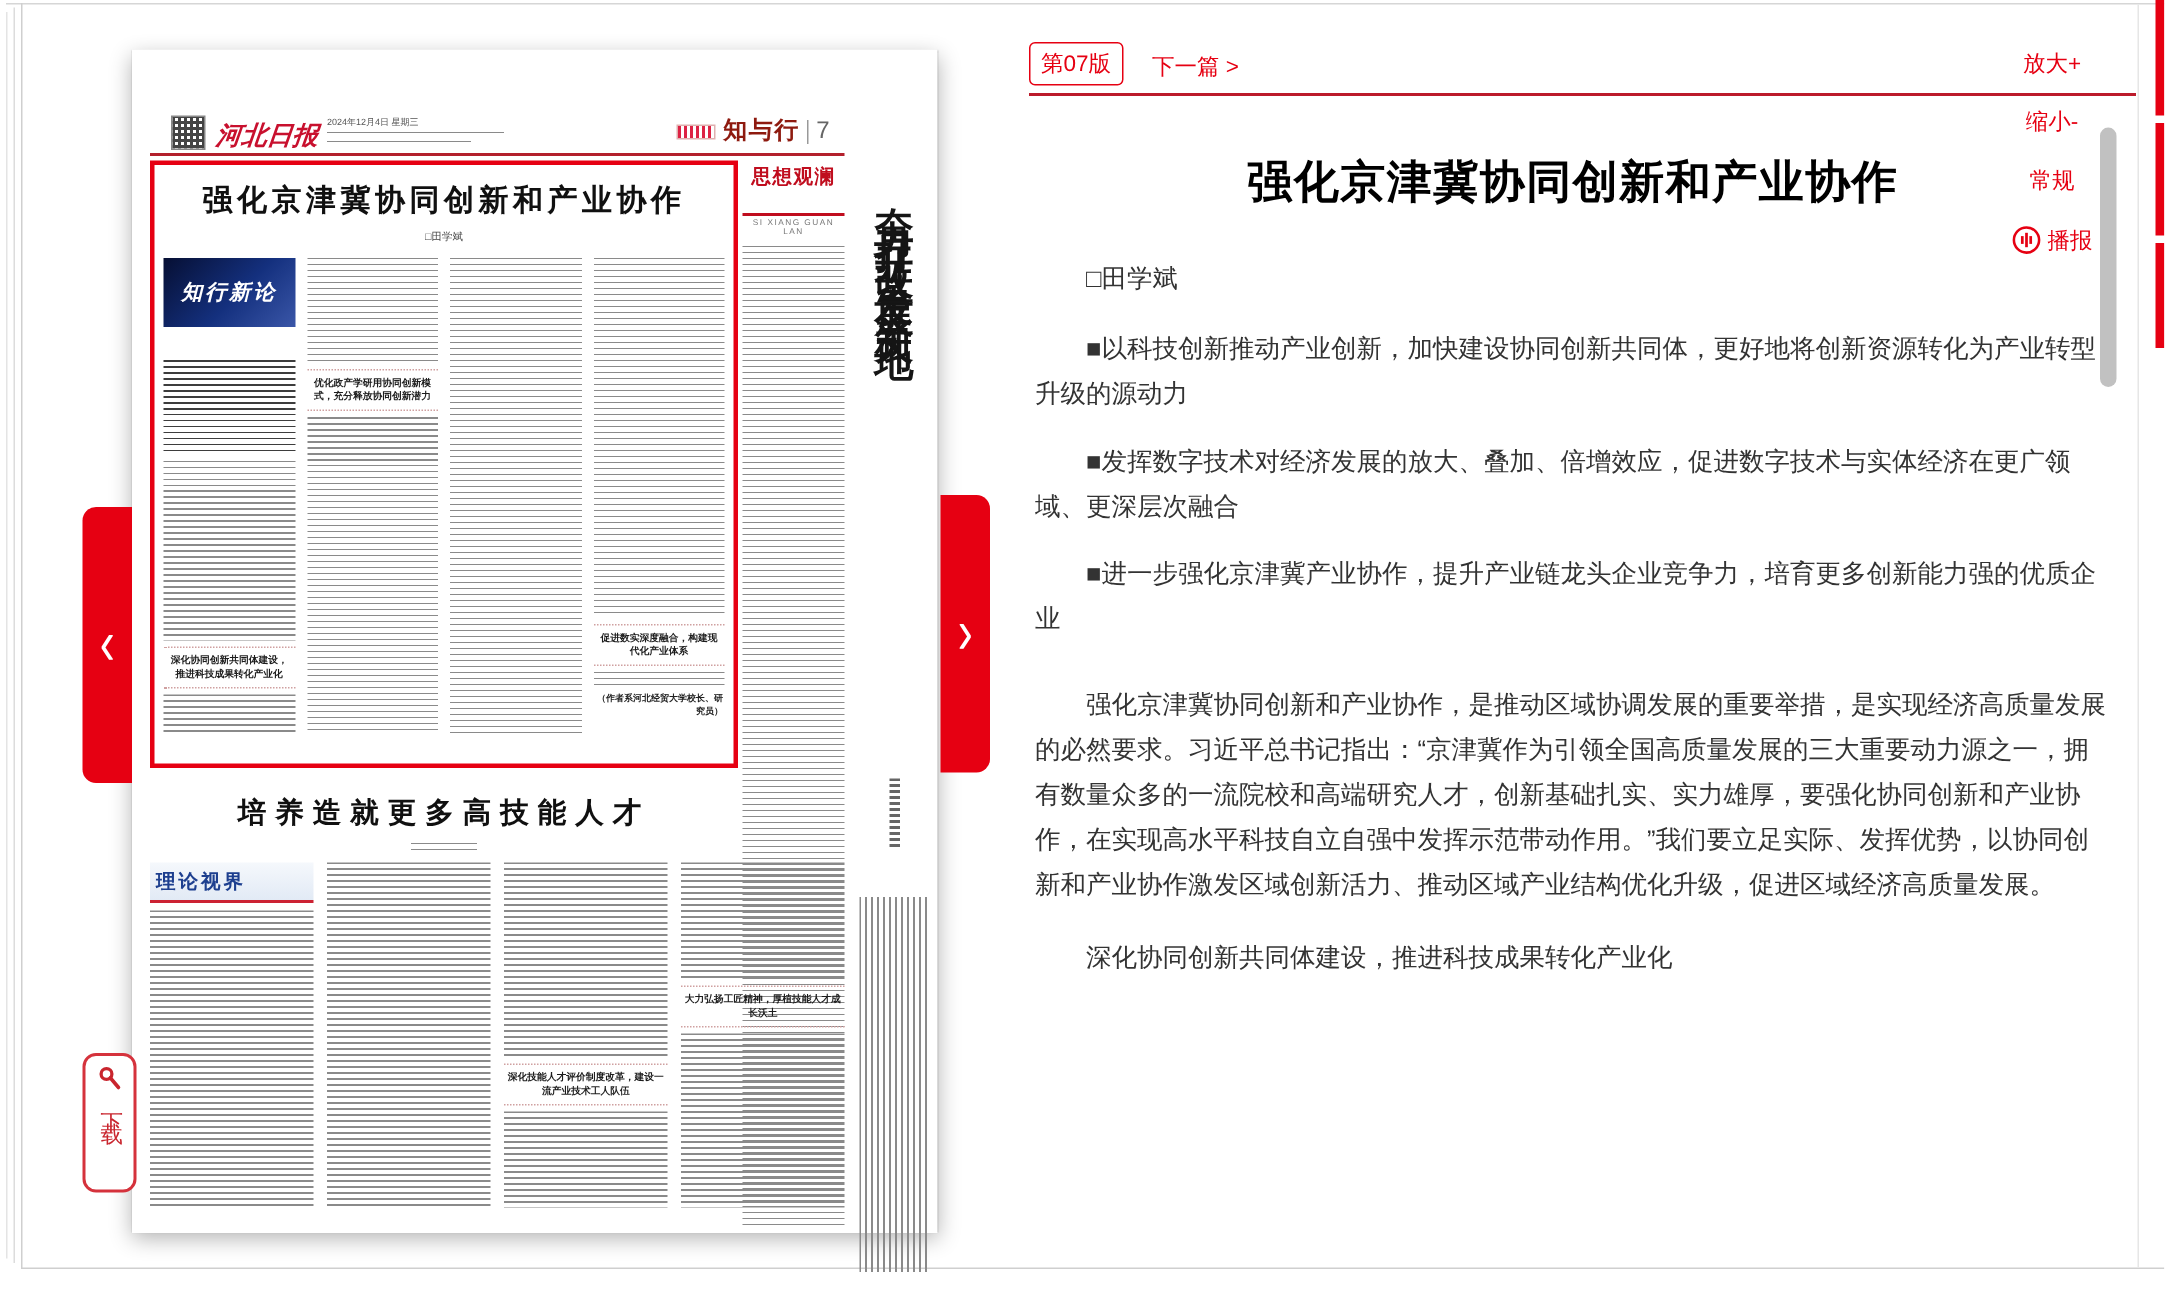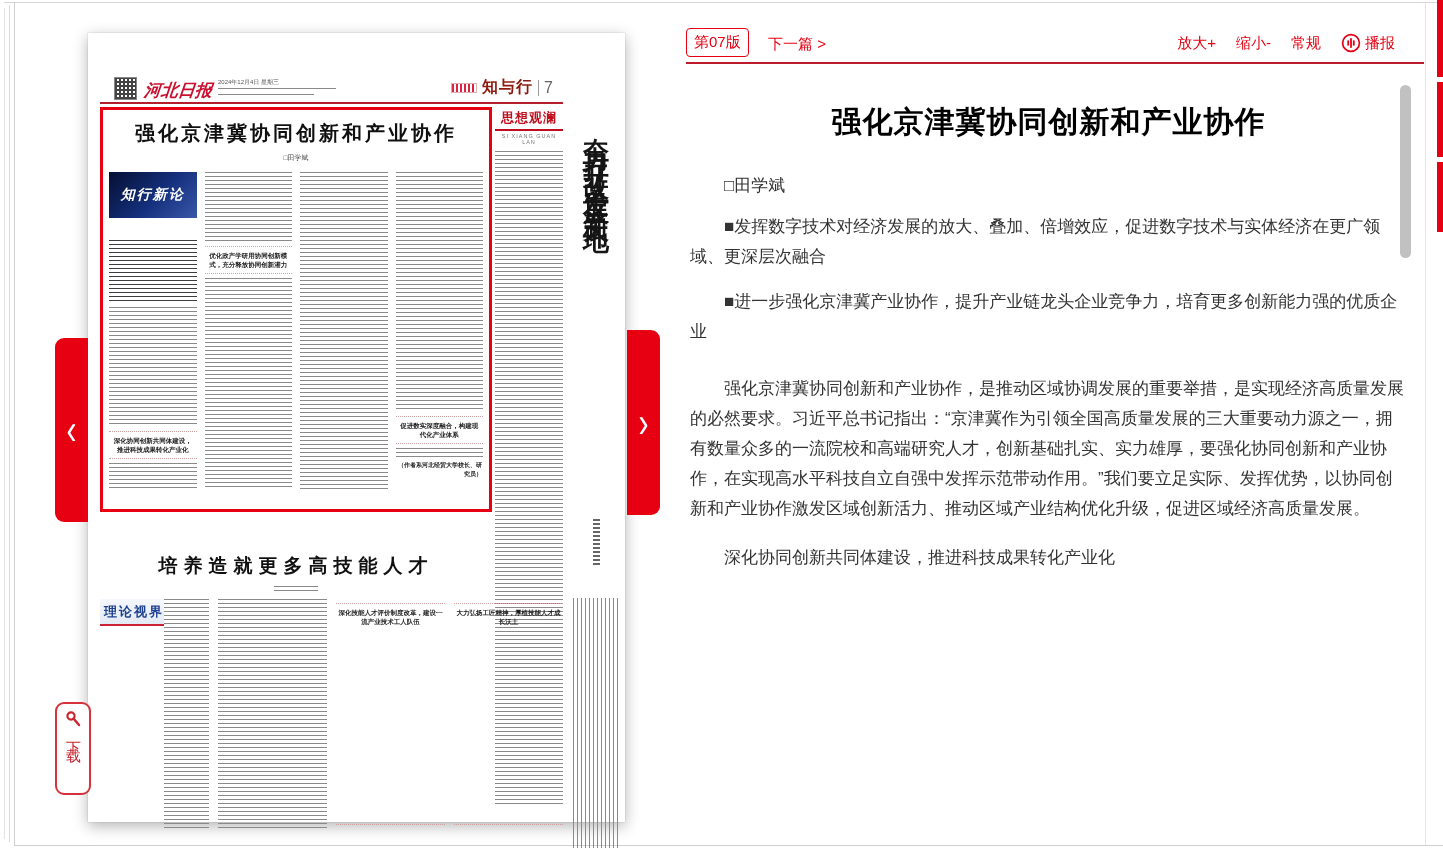--- a/index.html
+++ b/index.html
@@ -59,53 +59,53 @@
                   letter-spacing:2px;margin-bottom:22px;text-align:right;}
   .colhead{font-weight:700;font-size:6.5px;line-height:9px;text-align:center;color:#1c1c1c;
            padding:4px 2px;border-top:1px dotted #cfa0a0;border-bottom:1px dotted #cfa0a0;margin:4px 0;}
   .endnote{font-weight:700;font-size:6px;color:#222;text-align:right;padding:3px 1px 0 0;}
   .fill{flex:1 1 auto;}
   .blk{flex:0 0 auto;}
 
   
   .sx-col{position:absolute;left:407px;top:76px;width:68px;height:739px;}
   .sx-label{font-weight:700;font-size:13px;color:#c00d1e;text-align:center;letter-spacing:1px;
-            border-bottom:2px solid #c00d1e;padding-bottom:2px;font-family:"Liberation Serif",serif;}
+            border-bottom:2px solid #c00d1e;padding-bottom:15px;font-family:"Liberation Serif",serif;}
   .sx-en{font-size:5.5px;color:#777;text-align:center;letter-spacing:1px;margin:2px 0 6px;}
   .vert-col{position:absolute;left:482px;top:84px;width:52px;height:731px;display:flex;flex-direction:column;align-items:center;}
   .vert-headline{writing-mode:vertical-rl;font-family:"Liberation Serif",serif;font-weight:700;
                  font-size:26px;letter-spacing:9px;color:#151515;height:392px;}
   .vert-author{width:7px;height:46px;margin-top:10px;background:repeating-linear-gradient(to bottom,#666 0 2px,transparent 2px 4px);}
 
   
-  .bottom-sec{position:absolute;left:12px;top:512px;width:463px;height:292px;}
+  .bottom-sec{position:absolute;left:12px;top:488px;width:463px;height:292px;}
   .bot-headline{text-align:center;font-weight:700;font-size:19px;letter-spacing:6px;color:#101010;
                 width:392px;white-space:nowrap;margin-top:8px;}
   .bot-author{width:44px;height:5px;margin:7px auto 8px;margin-left:174px;}
   .bot-cols{display:flex;gap:9px;height:230px;}
-  .bot-cols .col{flex:1;display:flex;min-width:0;}
+  .bot-cols .col{flex:1;display:flex;flex-direction:column;min-width:0;}
   .theory-graphic{height:27px;display:flex;align-items:center;justify-content:flex-start;
                   font-weight:700;font-size:13px;color:#1d3f8f;letter-spacing:2px;
                   border-bottom:2px solid #c23;margin-bottom:5px;background:linear-gradient(#f5f8fc,#e2eaf5);padding-left:4px;}
 
   
   .arrow{position:absolute;width:33px;background:var(--red);display:flex;align-items:center;justify-content:center;cursor:pointer;}
   .arrow.prev{left:55px;top:338px;height:184px;border-radius:9px 0 0 9px;}
   .arrow.next{left:627px;top:330px;height:185px;border-radius:0 9px 9px 0;}
   .arrow .gl{color:#fff;font-size:30px;line-height:1;font-weight:400;transform:scaleY(1.4);}
   .download{position:absolute;left:55px;top:702px;width:36px;height:93px;border:2px solid #d5323c;
             border-radius:9px;background:#fff;display:flex;flex-direction:column;align-items:center;
             padding-top:6px;gap:2px;cursor:pointer;}
   .download .dl-label{writing-mode:vertical-rl;font-size:15px;color:#c9252e;letter-spacing:6px;font-family:"Liberation Serif",serif;}
 
   
   .toolbar-badge{position:absolute;left:686px;top:28px;border:1px solid var(--red);border-radius:4px;
                  color:var(--red);font-size:15px;padding:4px 7px;cursor:pointer;}
   .toolbar-next{position:absolute;left:768px;top:35px;color:var(--red);font-size:15px;cursor:pointer;}
-  .toolbar-right{position:absolute;right:48px;top:33px;display:flex;align-items:center;gap:20px;color:var(--red);font-size:15px;}
+  .toolbar-right{position:absolute;right:48px;top:33px;display:flex;align-items:center;gap:20px;color:var(--red);font-size:15px;flex-direction:column;}
   .toolbar-right .tb{cursor:pointer;display:flex;align-items:center;gap:4px;}
   .toolbar-rule{position:absolute;left:686px;top:62px;width:738px;height:2px;background:var(--rule);}
 
   .article{position:absolute;left:690px;top:74px;width:717px;height:769px;overflow:hidden;color:var(--ink);}
   .article h1{margin-top:28px;text-align:center;font-size:30px;line-height:40px;font-weight:700;color:#000;letter-spacing:1px;}
   .article .author{margin-top:32px;font-size:17px;text-indent:2em;color:#333;}
   .article p{font-size:17px;line-height:30px;text-indent:2em;color:#333;}
   .article p.bullet{margin-top:15px;}
   .article p.bullet.first{margin-top:21px;}
   .article p.body{margin-top:19px;}
@@ -240,20 +240,21 @@
         <rect x="11.9" y="7.4" width="1.8" height="5.2" fill="#e60012"></rect>
       </svg>
       <span>播报</span>
     </span>
   </div>
   <div class="toolbar-rule"></div>
 
   <div class="article">
     <h1>强化京津冀协同创新和产业协作</h1>
     <div class="author">□田学斌</div>
+    <p class="bullet first">■以科技创新推动产业创新，加快建设协同创新共同体，更好地将创新资源转化为产业转型升级的源动力</p>
     <p class="bullet">■发挥数字技术对经济发展的放大、叠加、倍增效应，促进数字技术与实体经济在更广领域、更深层次融合</p>
     <p class="bullet">■进一步强化京津冀产业协作，提升产业链龙头企业竞争力，培育更多创新能力强的优质企业</p>
     <p class="body" style="margin-top:27px">强化京津冀协同创新和产业协作，是推动区域协调发展的重要举措，是实现经济高质量发展的必然要求。习近平总书记指出：“京津冀作为引领全国高质量发展的三大重要动力源之一，拥有数量众多的一流院校和高端研究人才，创新基础扎实、实力雄厚，要强化协同创新和产业协作，在实现高水平科技自立自强中发挥示范带动作用。”我们要立足实际、发挥优势，以协同创新和产业协作激发区域创新活力、推动区域产业结构优化升级，促进区域经济高质量发展。</p>
     <p class="body">深化协同创新共同体建设，推进科技成果转化产业化</p>
 
   </div>
 
   <div class="scroll-thumb"></div>
 
 </div>

